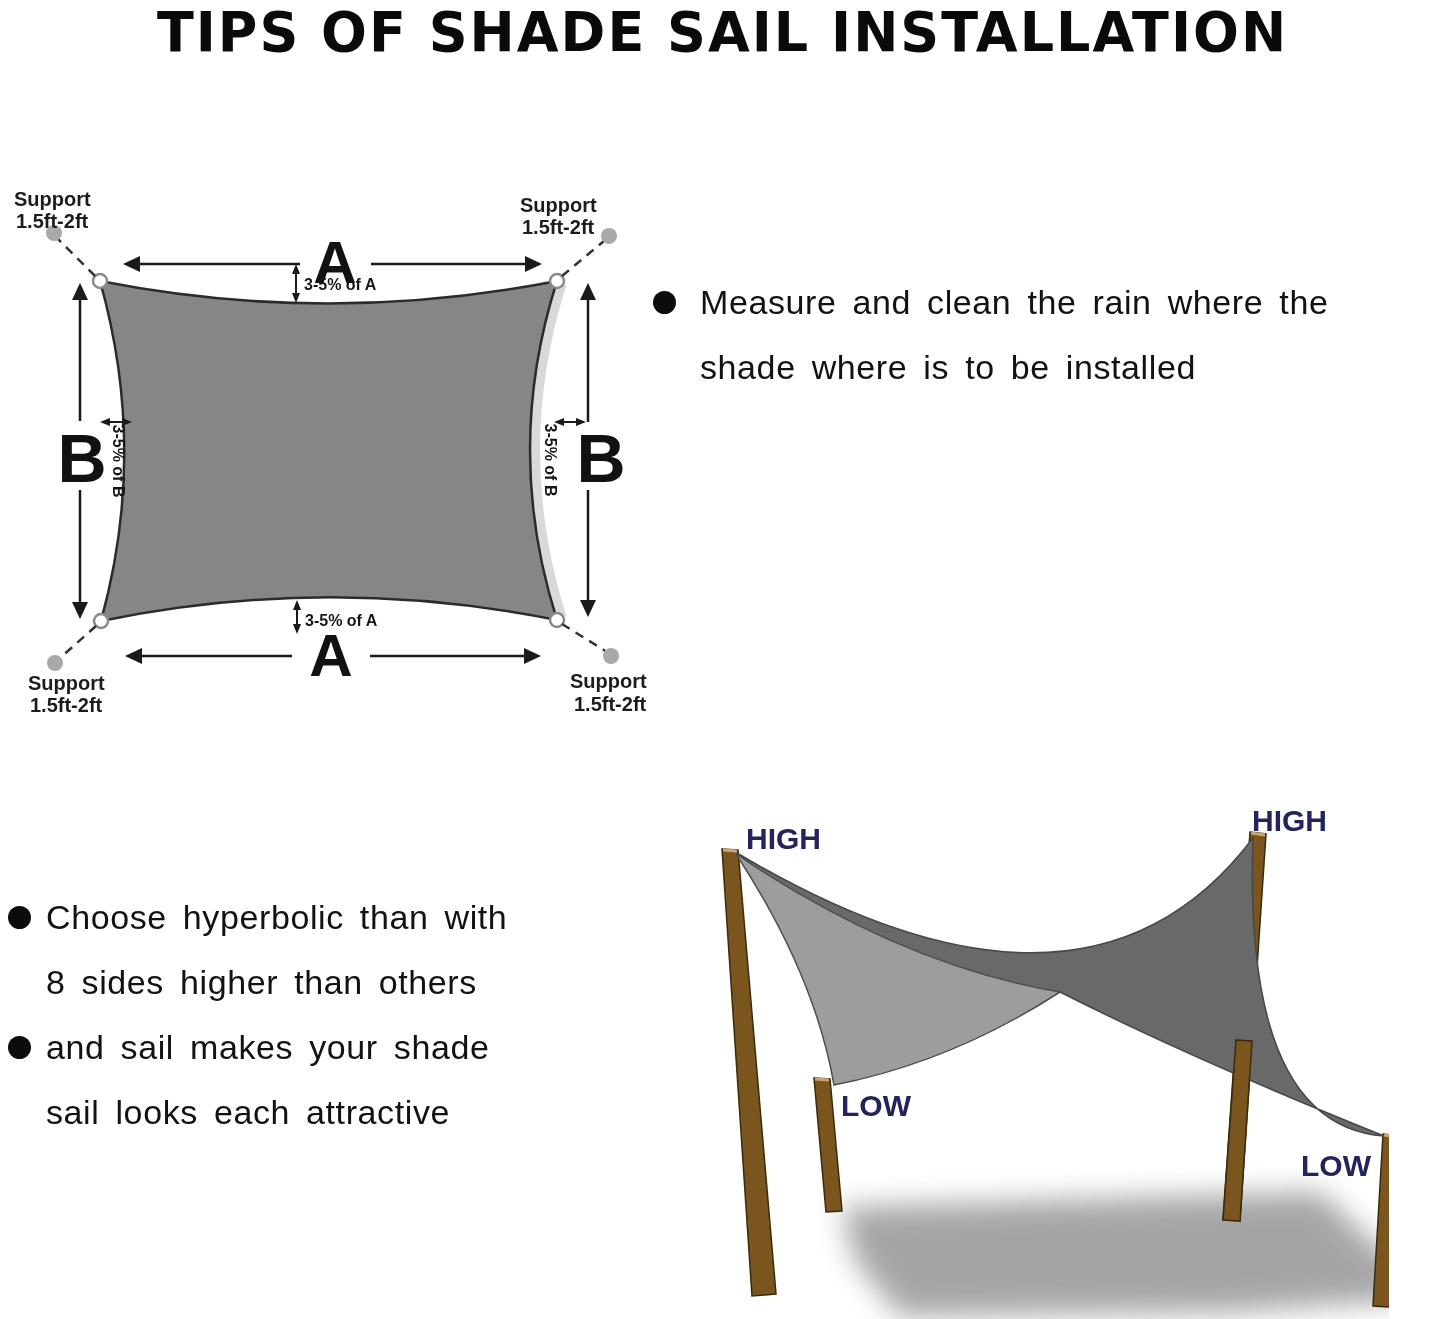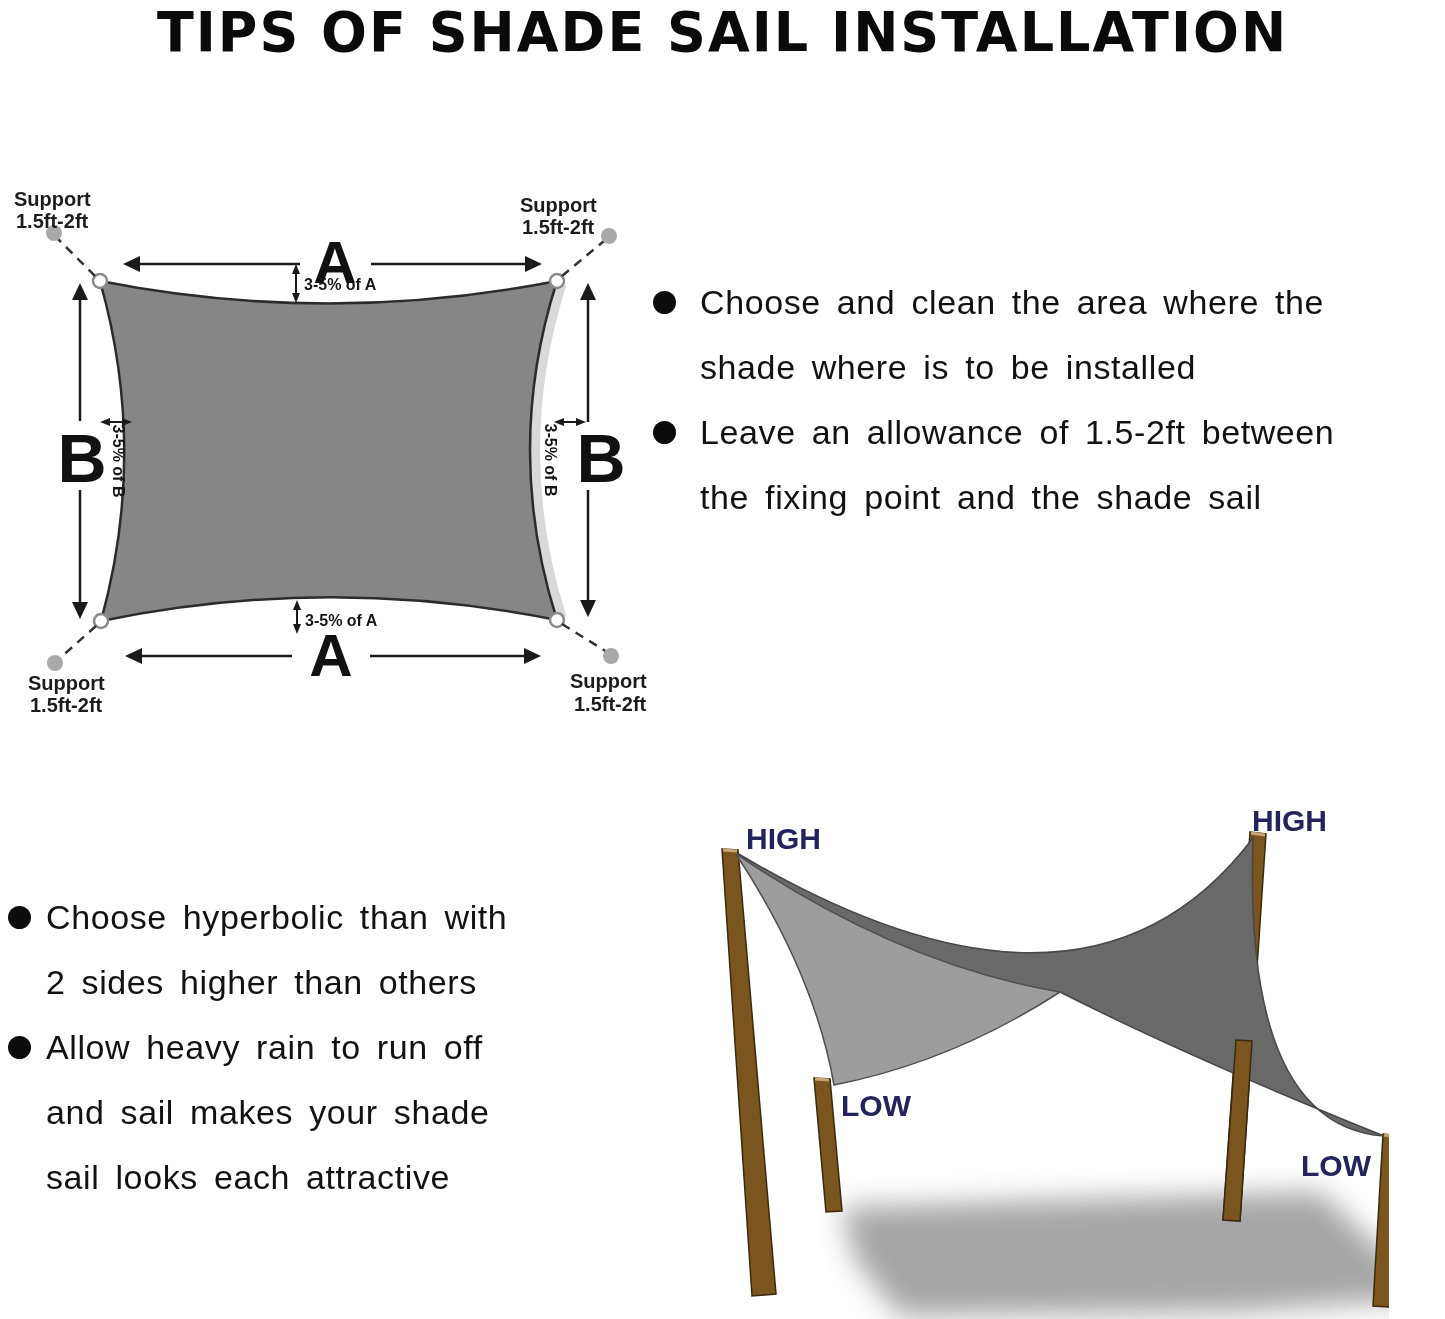--- a/index.html
+++ b/index.html
@@ -115,36 +115,31 @@
     <g class="svgtext" font-size="16" font-weight="700" fill="#161616">
       <text x="304" y="290">3-5% of A</text>
       <text x="305" y="626">3-5% of A</text>
       <text x="113" y="461" text-anchor="middle" transform="rotate(90 113,461)">3-5% of B</text>
       <text x="545" y="460" text-anchor="middle" transform="rotate(90 545,460)">3-5% of B</text>
     </g>
   </svg>
 
   <ul class="bullet-list" style="left:645px;top:270px;width:800px;">
       <li>
-        <div>Choose and clean the area where the</div>
+        <div>Measure and clean the rain where the</div>
         <div>shade where is to be installed</div>
-      </li>
-      <li>
-        <div>Leave an allowance of 1.5-2ft between</div>
-        <div>the fixing point and the shade sail</div>
       </li>
     </ul>
 
   <ul class="bullet-list left-list" style="left:8px;top:885px;width:645px;">
       <li>
         <div>Choose hyperbolic than with</div>
-        <div>2 sides higher than others</div>
+        <div>8 sides higher than others</div>
       </li>
       <li>
-        <div>Allow heavy rain to run off</div>
         <div>and sail makes your shade</div>
         <div>sail looks each attractive</div>
       </li>
     </ul>
 
   <svg style="left:660px;top:780px;" width="785" height="539" viewBox="660 780 785 539">
     <defs>
       <filter id="blurShadow" x="-20%" y="-20%" width="140%" height="140%">
         <feGaussianBlur stdDeviation="14"></feGaussianBlur>
       </filter>

